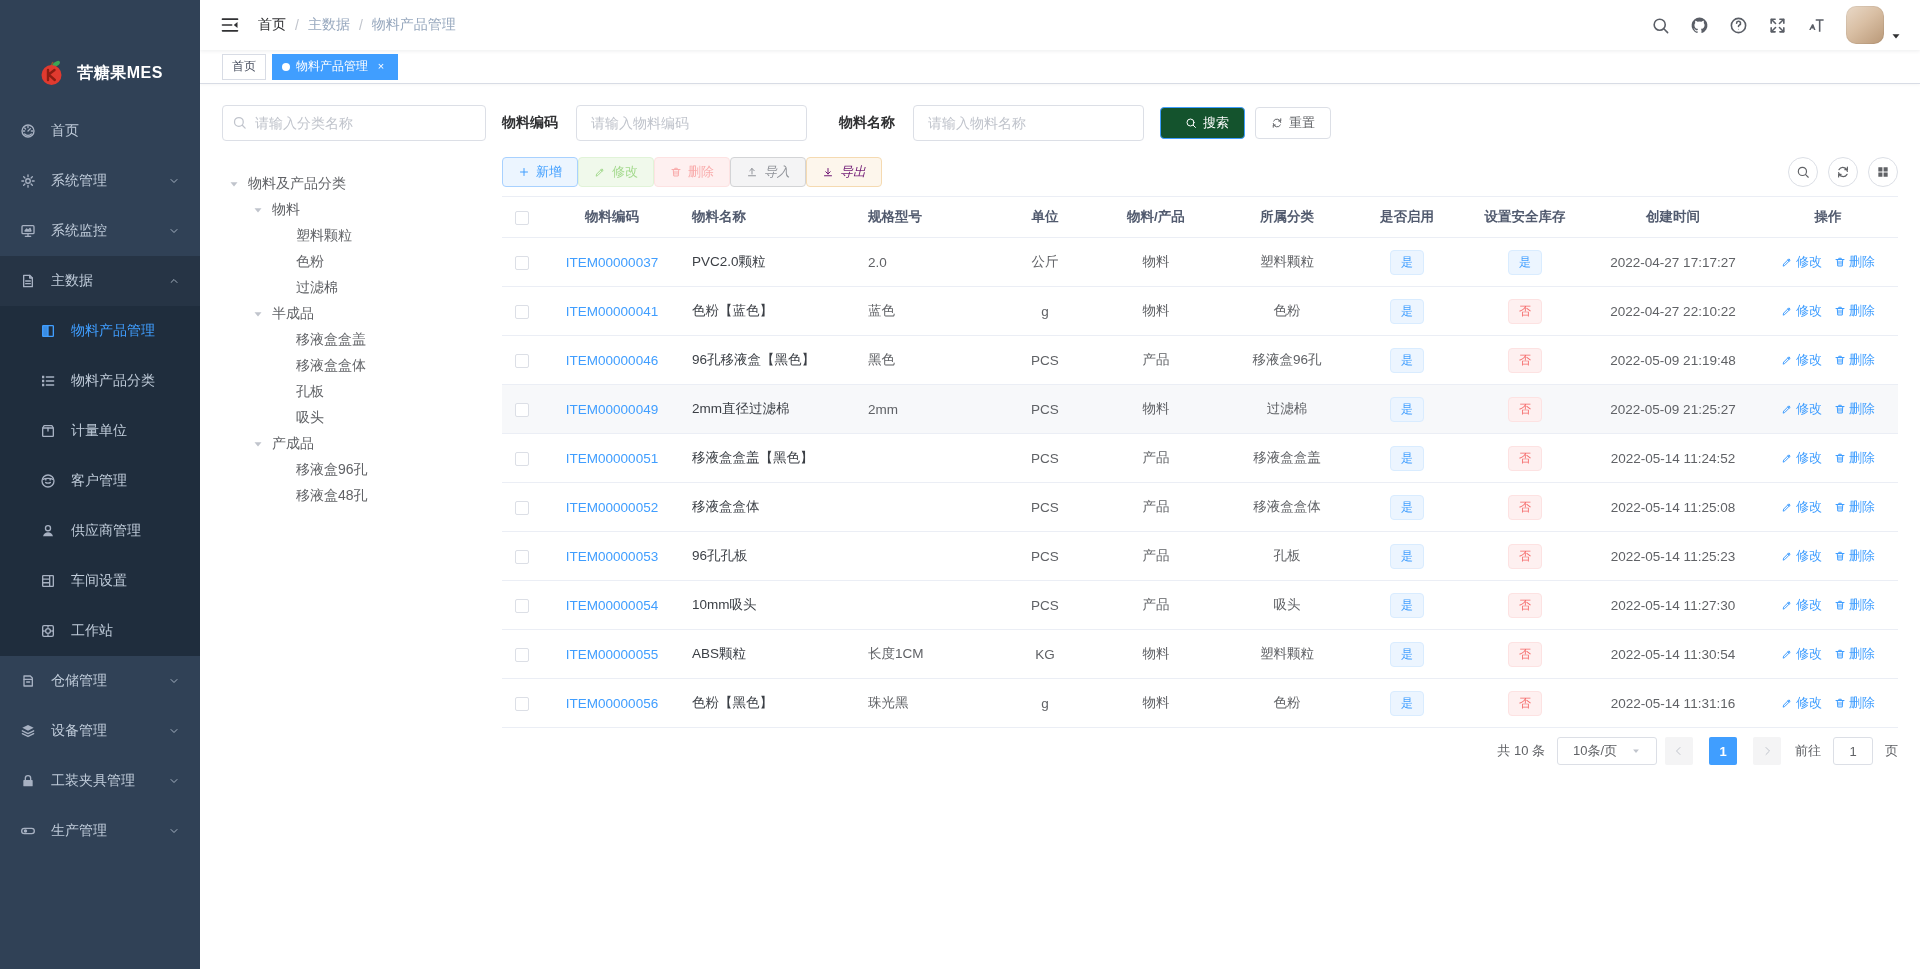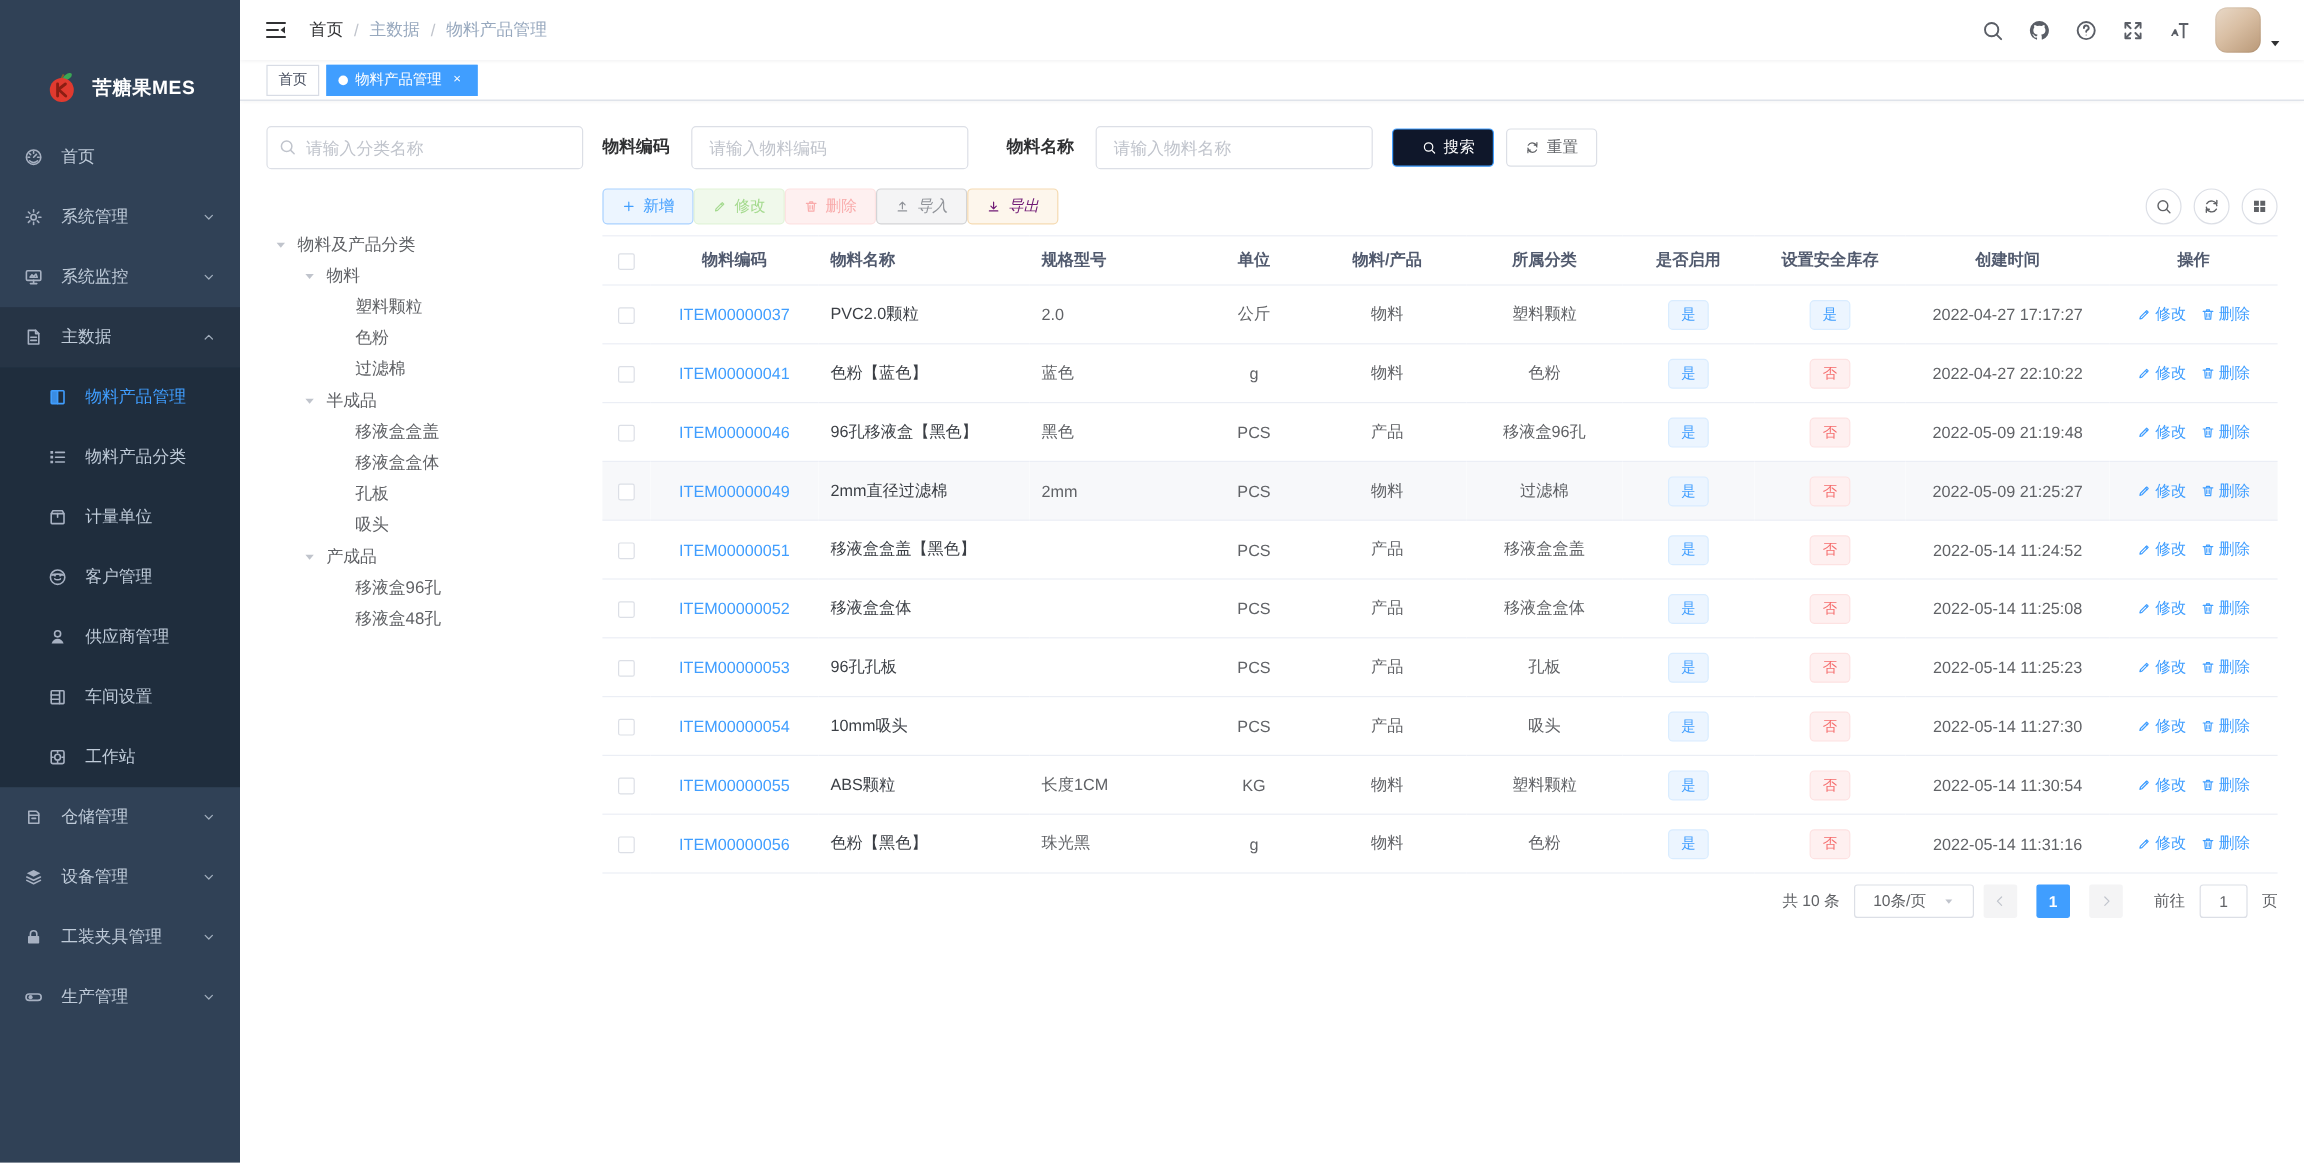--- a/index.html
+++ b/index.html
@@ -46,35 +46,35 @@
 
 
 .content { position:absolute; left:200px; top:85px; right:0; bottom:0; background:#fff; }
 
 
 .tree-panel { position:absolute; left:22px; top:20px; width:264px; }
 .tree-search { position:relative; }
 .tree-search input { width:100%; height:36px; border:1px solid #dcdfe6; border-radius:4px; padding:0 12px 0 32px; font-size:14px; color:#606266; outline:none; font-family:inherit; }
 .tree-search input::placeholder { color:#c0c4cc; }
 .tree-search .icon { position:absolute; left:10px; top:10px; width:15px; height:15px; color:#c0c4cc; }
-.tree { margin-top:50px; }
+.tree { margin-top:30px; }
 .tree-node { height:26px; display:flex; align-items:center; color:#606266; font-size:14px; cursor:pointer; }
 .tree-caret { width:12px; height:12px; margin-right:8px; color:#c0c4cc; }
 .tree-label { white-space:nowrap; }
 
 
 .main-panel { position:absolute; left:302px; right:22px; top:0; }
 .filter-bar { position:absolute; top:20px; left:0; right:0; display:flex; align-items:center; }
 .filter-label { font-weight:bold; color:#303133; font-size:14px; margin-right:18px; white-space:nowrap; }
 .filter-input { width:231px; height:36px; border:1px solid #dcdfe6; border-radius:4px; padding:0 14px; font-size:14px; color:#606266; outline:none; margin-right:16px; font-family:inherit; }
 .filter-input::placeholder { color:#c0c4cc; }
 .gap-lg { margin-right:32px; }
 .btn { display:inline-flex; align-items:center; justify-content:center; gap:6px; height:32px; padding:0 15px; border-radius:4px; font-size:13px; cursor:pointer; border:1px solid transparent; white-space:nowrap; font-family:inherit; background:#fff; }
 .btn .icon { width:12px; height:12px; }
-.btn-primary { background:#0f172a; border-color:#409eff; color:#fff;padding-left:24px; }
+.btn-primary { background:#14532d; border-color:#409eff; color:#fff;padding-left:24px; }
 .btn-default { background:#fff; border-color:#dcdfe6; color:#606266; }
 .btn-plain-primary { background:#ecf5ff; border-color:#a8d1ff; color:#409eff; }
 .btn-plain-success { background:#f0f9eb; border-color:#e1f3d8; color:#a4da8e; }
 .btn-plain-danger  { background:#fef0f0; border-color:#fde2e2; color:#f9abab; }
 .btn-plain-info    { background:#f4f4f5; border-color:#d3d4d6; color:#909399;font-style:italic; }
 .btn-plain-warning { background:#fdf6ec; border-color:#f5dab1; color:#701a75;font-style:italic; }
 
 .toolbar { position:absolute; top:72px; left:0; right:0; display:flex; align-items:center; }
 .toolbar .btn { height:30px; }
 .toolbar-right { margin-left:auto; display:flex; gap:10px; }
@@ -98,21 +98,21 @@
 .op-link + .op-link { margin-left:12px; }
 .op-link .icon { width:12px; height:12px; }
 
 
 .pagination { position:absolute; top:652px; right:0; display:flex; align-items:center; gap:12px; font-size:13px; color:#606266; }
 .page-size-select { width:100px; height:28px; border:1px solid #dcdfe6; border-radius:3px; display:flex; align-items:center; justify-content:center; gap:14px; color:#606266; cursor:pointer; }
 .sel-caret { width:10px; height:10px; color:#c0c4cc; }
 .pg-btn { min-width:28px; height:28px; border:none; border-radius:2px; background:#f4f4f5; color:#c0c4cc; display:inline-flex; align-items:center; justify-content:center; cursor:pointer; font-size:13px; font-family:inherit; margin:0 -4px; }
 .pg-btn .icon { width:12px; height:12px; }
 .pg-btn.page { background:#409eff; color:#fff; font-weight:bold; margin:0 8px; }
-.goto { margin-left:18px;text-align:right; }
+.goto { margin-left:6px;text-align:right; }
 .goto-input { width:40px; height:28px; border:1px solid #dcdfe6; border-radius:3px; text-align:center; font-size:13px; color:#606266; outline:none; font-family:inherit; }
 </style>
 </head>
 <body>
 
 <aside class="sidebar">
   <div class="logo-bar">
     <span class="icon logo-mark">
       <svg viewBox="0 0 30 30">
         <ellipse cx="19" cy="6" rx="4.5" ry="2.2" fill="#3aa655" transform="rotate(-35 19 6)"></ellipse>

